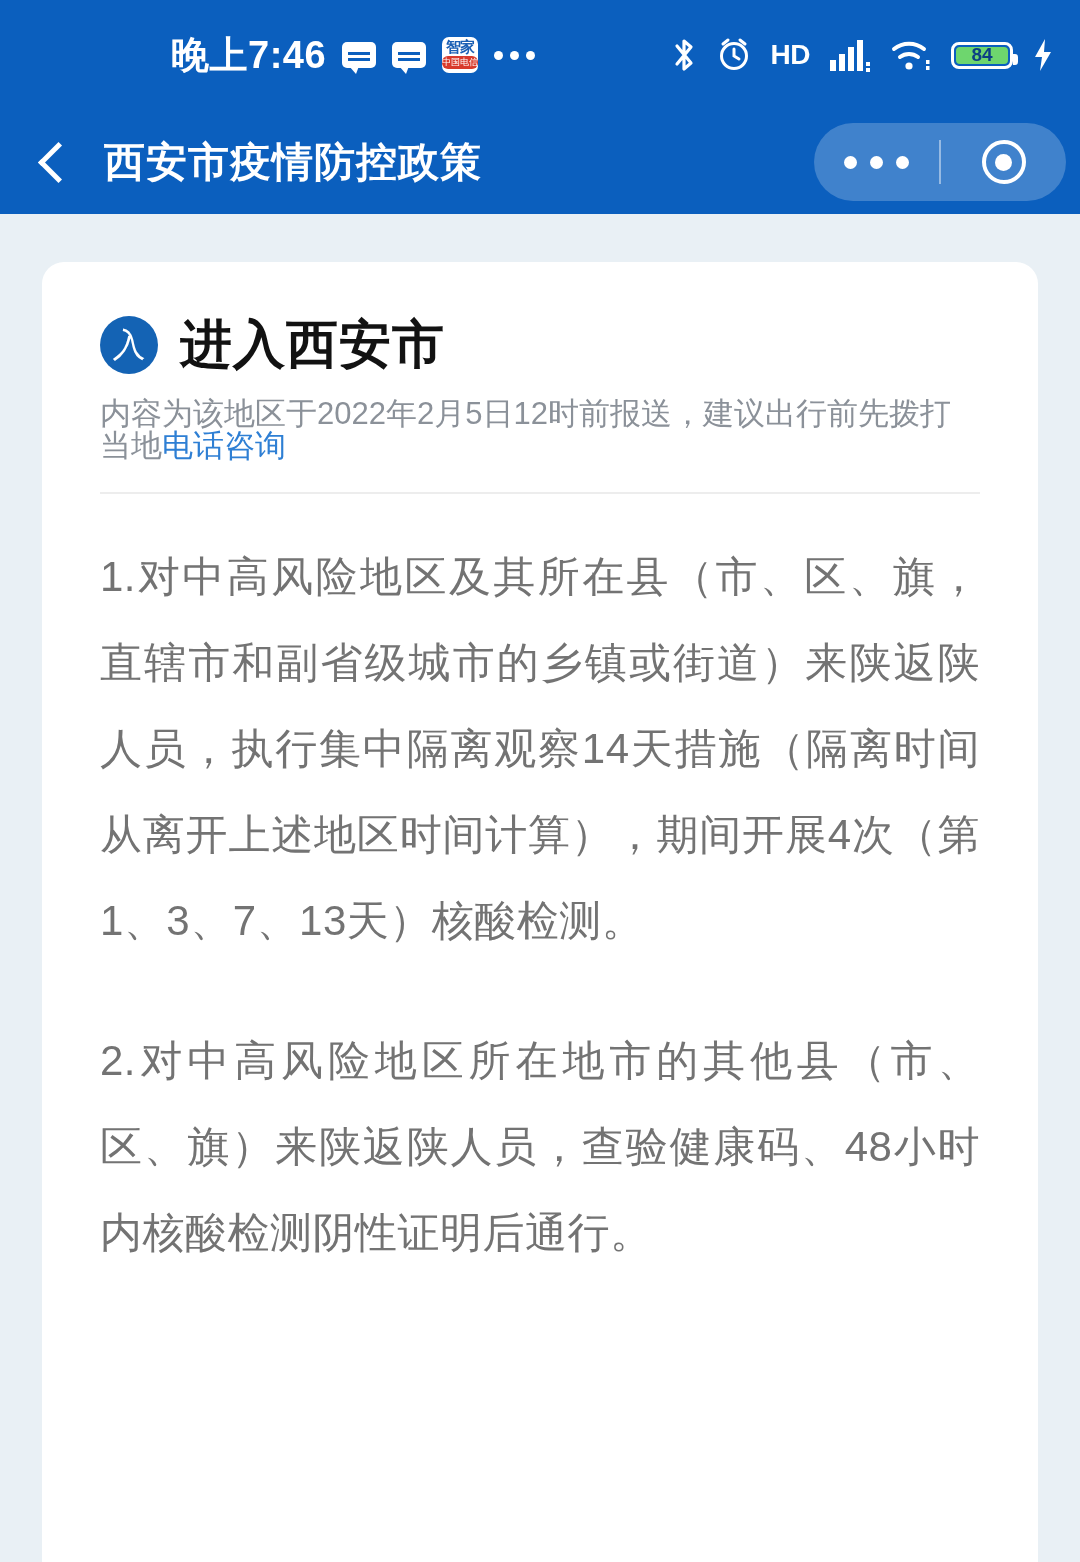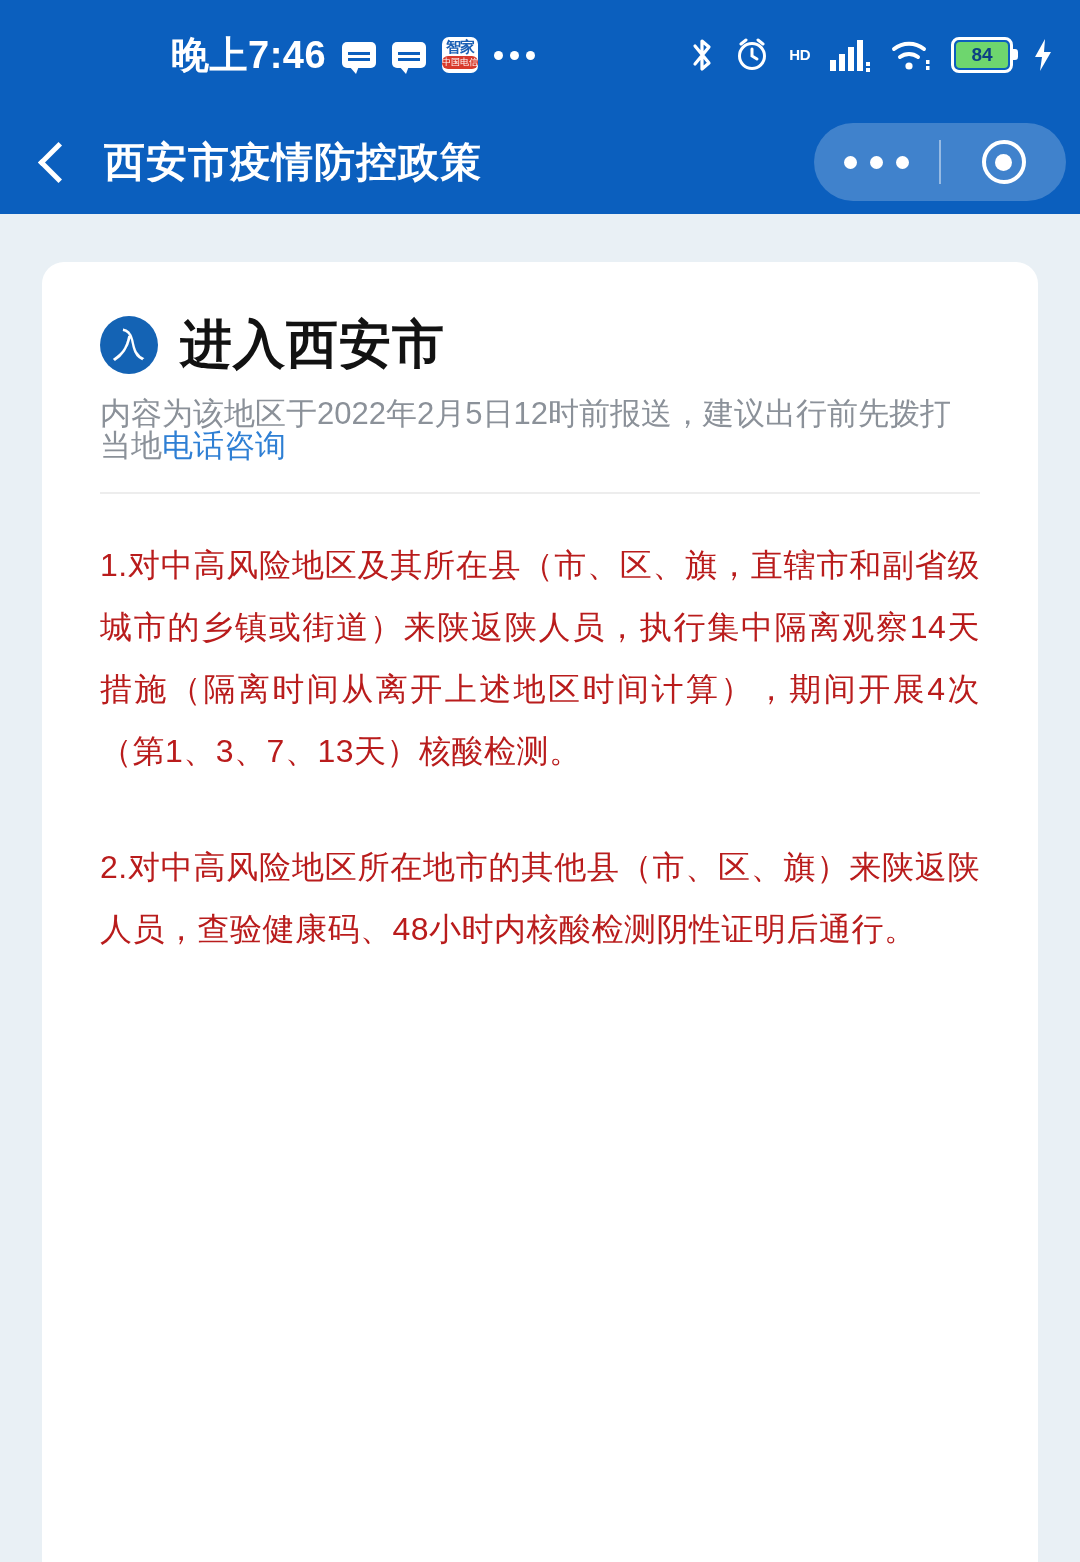--- a/index.html
+++ b/index.html
@@ -93,28 +93,28 @@
     width: 9px; height: 9px; border-radius: 50%; background: #ffffff;
   }
   .status-right {
     margin-left: auto;
     display: flex;
     align-items: center;
     gap: 19px;
   }
   .ic { display: block; }
   .hd-box {
-    font-size: 15px;
+    font-size: 28px;
     font-weight: bold;
     color: #ffffff;
     line-height: 24px;
     letter-spacing: -0.5px;
   }
   .battery {
-    width: 62px; height: 36px;
+    width: 62px; height: 27px;
     border: 3px solid #ffffff;
     border-radius: 8px;
     position: relative;
     display: flex;
     align-items: center;
     justify-content: center;
   }
   .battery::after {
     content: "";
     position: absolute;
@@ -250,23 +250,23 @@
   }
   .divider-line {
     margin-top: 30px;
     height: 2px;
     background: #ededed;
   }
   .body {
     margin-top: 40px;
   }
   .para {
-    font-size: 32px;
-    line-height: 62px;
-    color: #b91c1c;
+    font-size: 42px;
+    line-height: 86px;
+    color: #737373;
     letter-spacing: 0.5px;
     margin-bottom: 54px;
     text-align: justify;
   }
 </style>
 </head>
 <body>
 
 <div class="phone">
 

